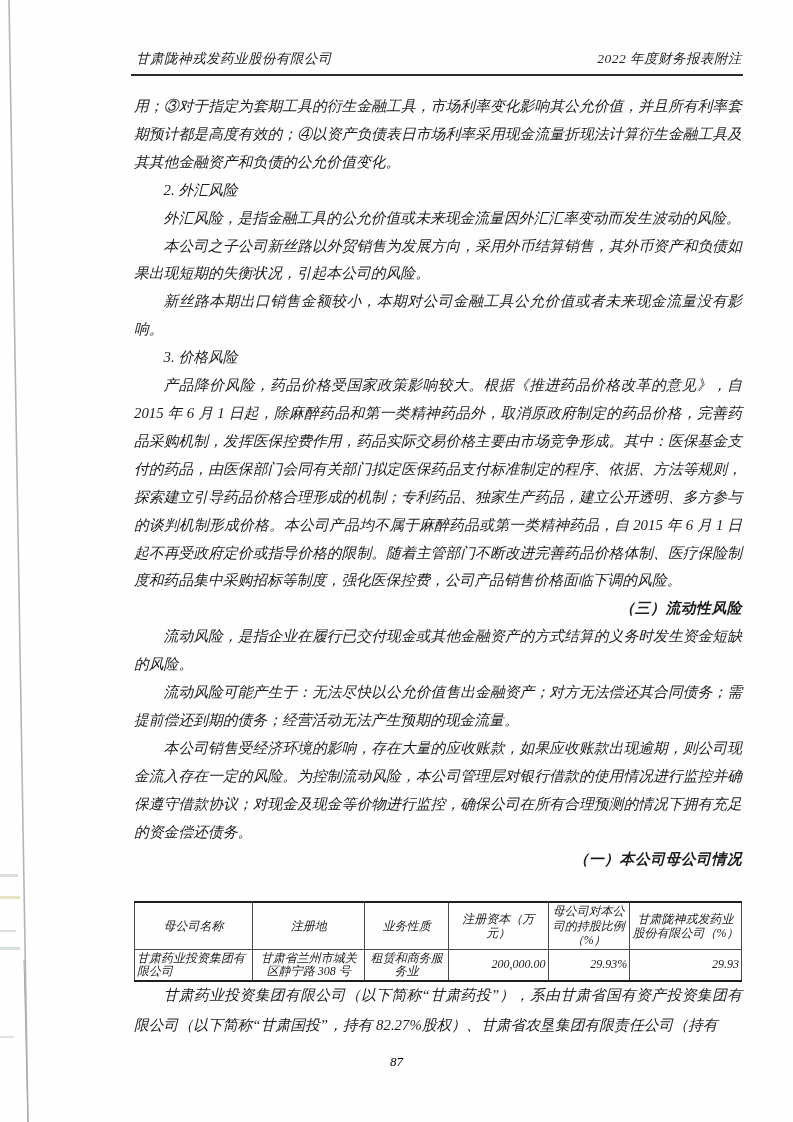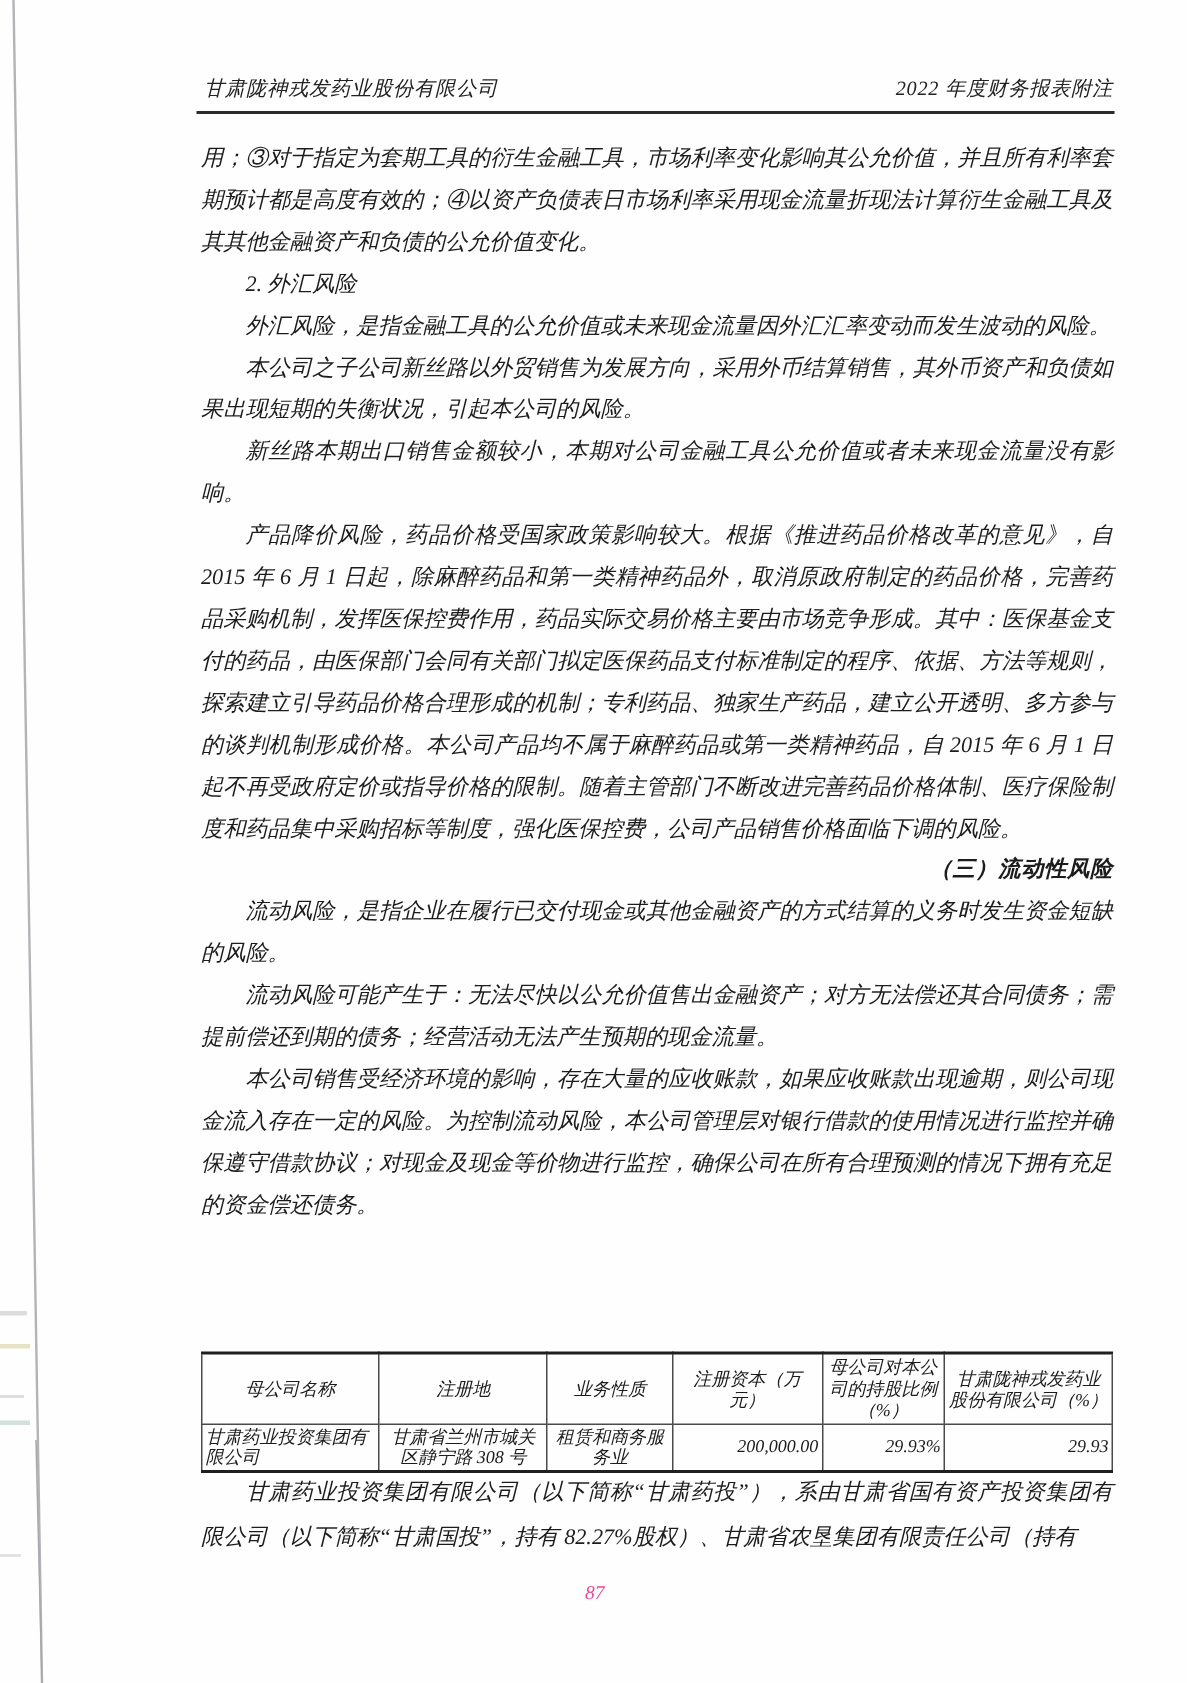--- a/index.html
+++ b/index.html
@@ -67,21 +67,21 @@
   td.col5{text-align:right;padding-right:13px;}
   
   .after-table{
     position:absolute;left:134px;top:981px;width:608px;
     font-size:14.8px;line-height:29.5px;text-align:justify;text-indent:2em;
   }
   .after-table p{margin:0;}
   
   .page-num{
     position:absolute;left:0;top:1054px;width:100%;
-    text-align:center;font-size:13px;color:#ec4899;
+    text-align:center;font-size:13px;color:#000000;
   }
   
   .scan-svg{position:absolute;left:0;top:0;pointer-events:none;}
   .tick{position:absolute;pointer-events:none;}
 </style>
 </head>
 <body>
 
 <div class="page">
 
@@ -98,25 +98,27 @@
   <div class="hdr-left">甘肃陇神戎发药业股份有限公司</div>
   <div class="hdr-right">2022 年度财务报表附注</div>
   <div class="hdr-rule"></div>
 
   <div class="doc-body">
       <p class="paragraph no-indent">用；③对于指定为套期工具的衍生金融工具，市场利率变化影响其公允价值，并且所有利率套期预计都是高度有效的；④以资产负债表日市场利率采用现金流量折现法计算衍生金融工具及其其他金融资产和负债的公允价值变化。</p>
       <p class="subheading">2. 外汇风险</p>
       <p class="paragraph">外汇风险，是指金融工具的公允价值或未来现金流量因外汇汇率变动而发生波动的风险。</p>
       <p class="paragraph">本公司之子公司新丝路以外贸销售为发展方向，采用外币结算销售，其外币资产和负债如果出现短期的失衡状况，引起本公司的风险。</p>
       <p class="paragraph">新丝路本期出口销售金额较小，本期对公司金融工具公允价值或者未来现金流量没有影响。</p>
+      <p class="subheading">3. 价格风险</p>
       <p class="paragraph">产品降价风险，药品价格受国家政策影响较大。根据《推进药品价格改革的意见》，自 2015 年 6 月 1 日起，除麻醉药品和第一类精神药品外，取消原政府制定的药品价格，完善药品采购机制，发挥医保控费作用，药品实际交易价格主要由市场竞争形成。其中：医保基金支付的药品，由医保部门会同有关部门拟定医保药品支付标准制定的程序、依据、方法等规则，探索建立引导药品价格合理形成的机制；专利药品、独家生产药品，建立公开透明、多方参与的谈判机制形成价格。本公司产品均不属于麻醉药品或第一类精神药品，自 2015 年 6 月 1 日起不再受政府定价或指导价格的限制。随着主管部门不断改进完善药品价格体制、医疗保险制度和药品集中采购招标等制度，强化医保控费，公司产品销售价格面临下调的风险。</p>
       <p class="heading-bold">（三）流动性风险</p>
       <p class="paragraph">流动风险，是指企业在履行已交付现金或其他金融资产的方式结算的义务时发生资金短缺的风险。</p>
       <p class="paragraph">流动风险可能产生于：无法尽快以公允价值售出金融资产；对方无法偿还其合同债务；需提前偿还到期的债务；经营活动无法产生预期的现金流量。</p>
       <p class="paragraph">本公司销售受经济环境的影响，存在大量的应收账款，如果应收账款出现逾期，则公司现金流入存在一定的风险。为控制流动风险，本公司管理层对银行借款的使用情况进行监控并确保遵守借款协议；对现金及现金等价物进行监控，确保公司在所有合理预测的情况下拥有充足的资金偿还债务。</p>
+      <p class="heading-bold">（一）本公司母公司情况</p>
     </div>
 
   <div class="tbl-wrap">
     <table class="parent-co">
       <thead>
         <tr>
             <th>母公司名称</th>
             <th>注册地</th>
             <th>业务性质</th>
             <th>注册资本（万元）</th>

